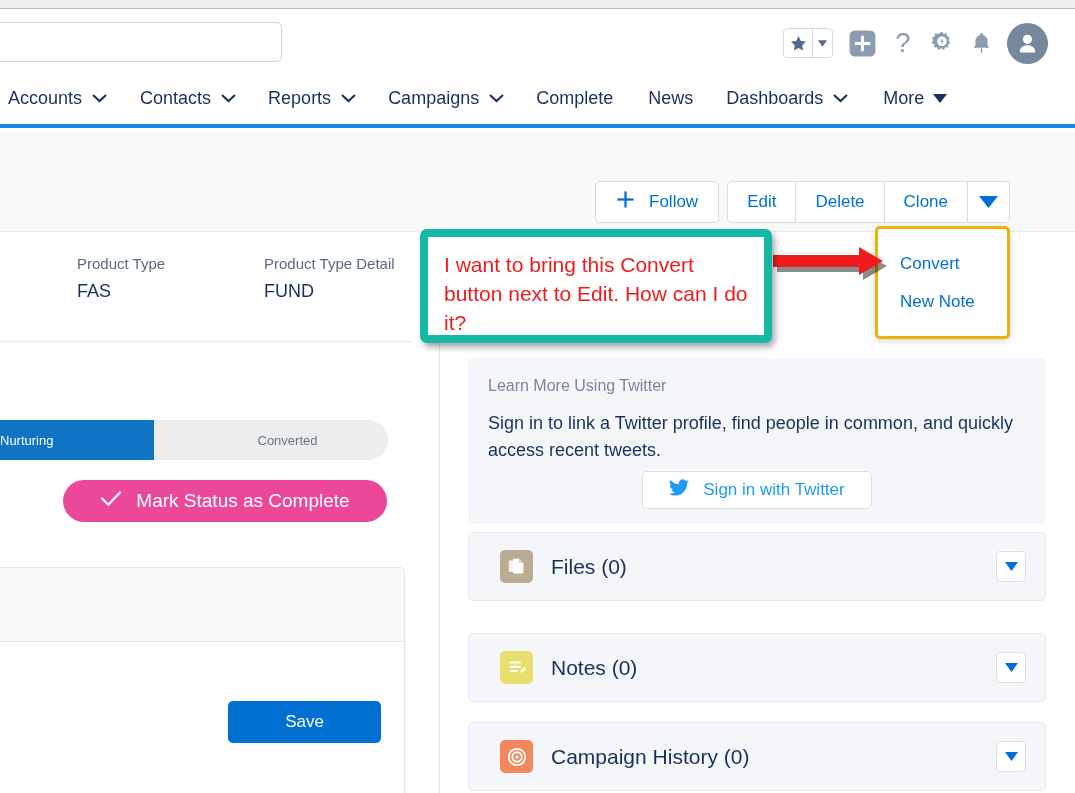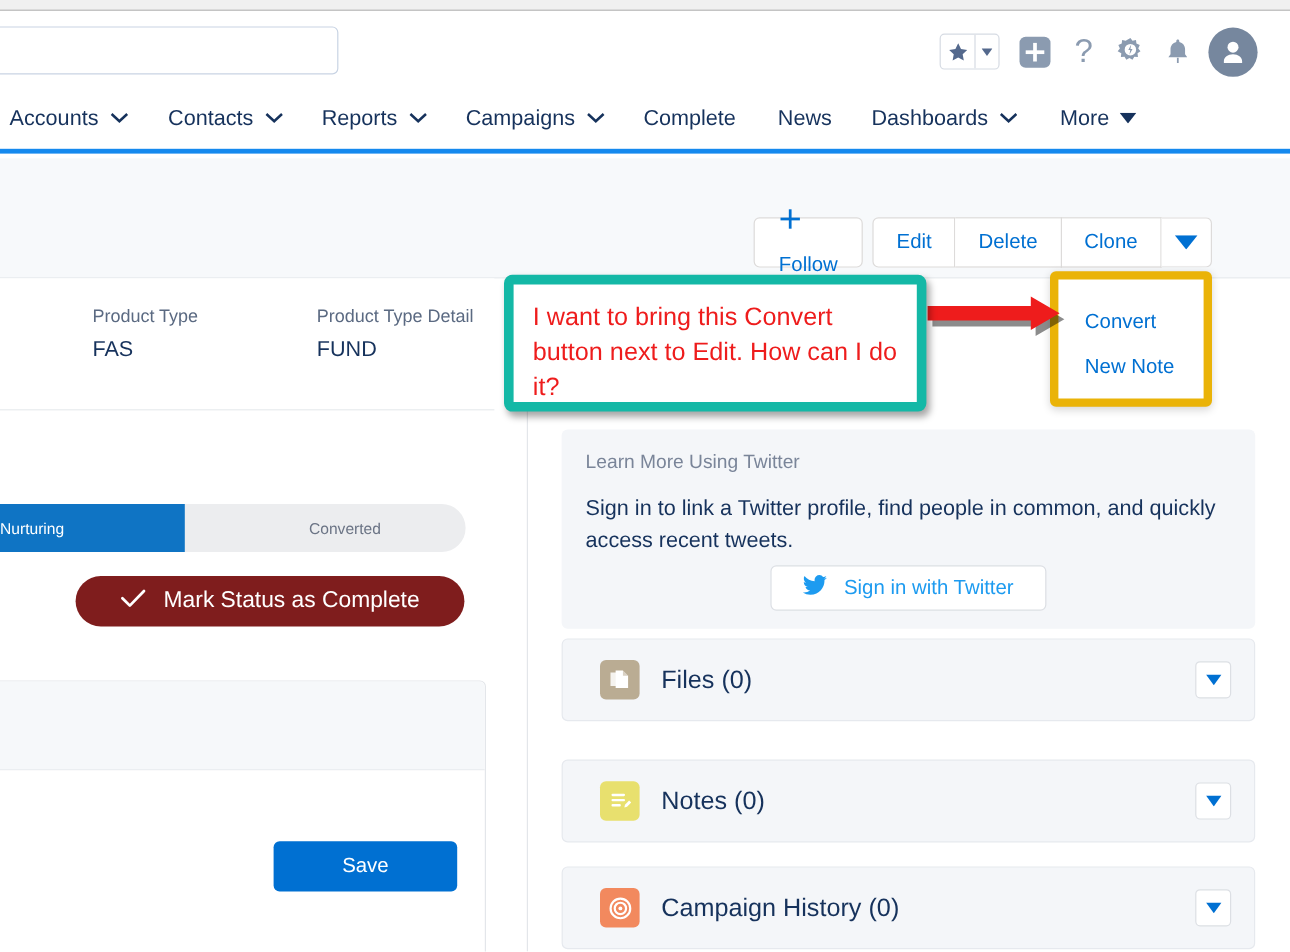--- a/index.html
+++ b/index.html
@@ -63,44 +63,44 @@
   
   .record-band {
     position: absolute; left: 0; top: 132px; width: 1075px; height: 100px;
     background: #f7f9fb; border-bottom: 1px solid #e8ebee;
   }
   .action-bar {
     position: absolute; right: 65px; top: 49px;
     display: flex; align-items: stretch; gap: 8px;
   }
   .btn-follow {
-    display: flex; justify-content: center; gap: 14px;
+    display: flex; align-items: center; justify-content: center; gap: 14px;
     height: 42px; padding: 4px 20px;
     background: #fff; border: 1px solid #dddbda; border-radius: 5px;
-    color: #0070d2; font-size: 17px; cursor: pointer; flex-direction: column;
+    color: #0070d2; font-size: 17px; cursor: pointer;
   }
   .btn-group { display: flex; align-items: stretch; }
   .btn-grp-item {
     display: flex; align-items: center; justify-content: center;
     height: 42px; padding: 0 19px;
     background: #fff; border: 1px solid #dddbda; border-left: none;
     color: #0070d2; font-size: 17px; cursor: pointer;
   }
   .btn-grp-item:first-child { border-left: 1px solid #dddbda; border-radius: 5px 0 0 5px; }
   .btn-grp-caret {
     display: flex; align-items: center; justify-content: center;
     height: 42px; width: 42px;
     background: #fff; border: 1px solid #dddbda; border-left: none;
     border-radius: 0 5px 5px 0; cursor: pointer;
   }
 
   
   .dropdown-menu {
     position: absolute; left: 875px; top: 226px; width: 135px; height: 113px;
-    background: #ffffff; border: 7px solid #eab308; border-radius: 5px;
+    background: #ffffff; border: 3px solid #eab308; border-radius: 5px;
     box-shadow: 0 2px 7px rgba(0,0,0,.16);
     padding-top: 16px; z-index: 40;
   }
   .dropdown-item {
     font-size: 17px; color: #0070d2; padding: 9px 0 9px 22px; cursor: pointer;
     white-space: nowrap;
   }
 
   
   .body-area { position: absolute; left: 0; top: 232px; width: 1075px; height: 561px; }
@@ -141,21 +141,21 @@
   }
   .stage-next {
     left: 166px; width: 234px; background: #ecedef;
     border-radius: 0 20px 20px 0;
     justify-content: center; padding-left: 33px;
   }
   .stage-next .stage-text { color: #6b7485; }
 
   .btn-mark-complete {
     position: absolute; left: 63px; top: 248px;
-    width: 324px; height: 42px; border-radius: 21px; background: #7f1d1d;
+    width: 324px; height: 42px; border-radius: 21px; background: #ec4899;
     color: #fff; font-size: 19px; border: none; cursor: pointer;
     display: flex; align-items: center; justify-content: center; gap: 14px;
   }
 
   
   .lower-card {
     position: absolute; left: -12px; top: 335px; width: 417px; height: 443px;
     background: #fff; border: 1px solid #e3e6ea; border-radius: 5px;
   }
   .lower-card-head {

